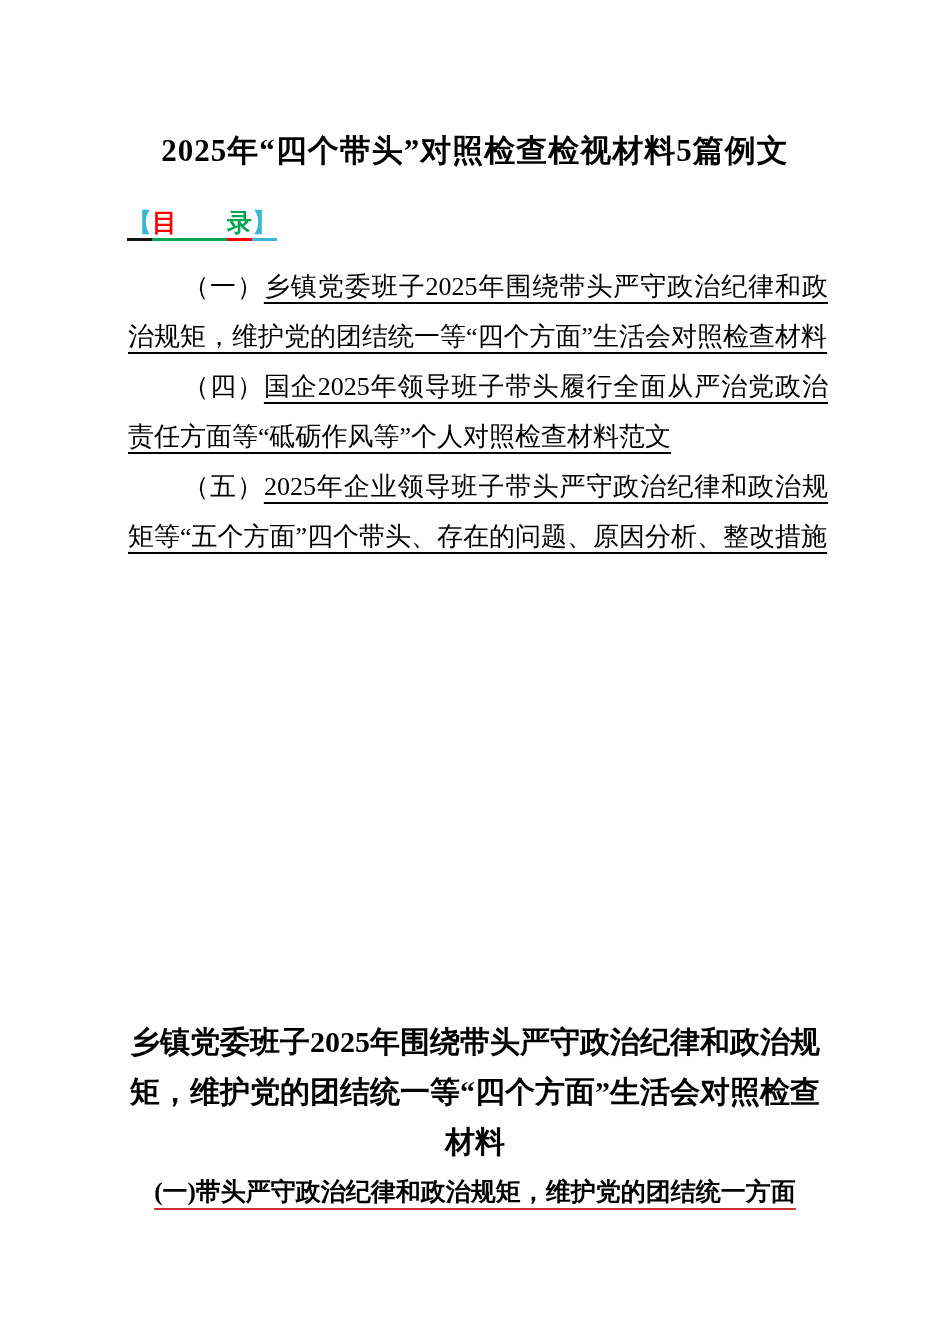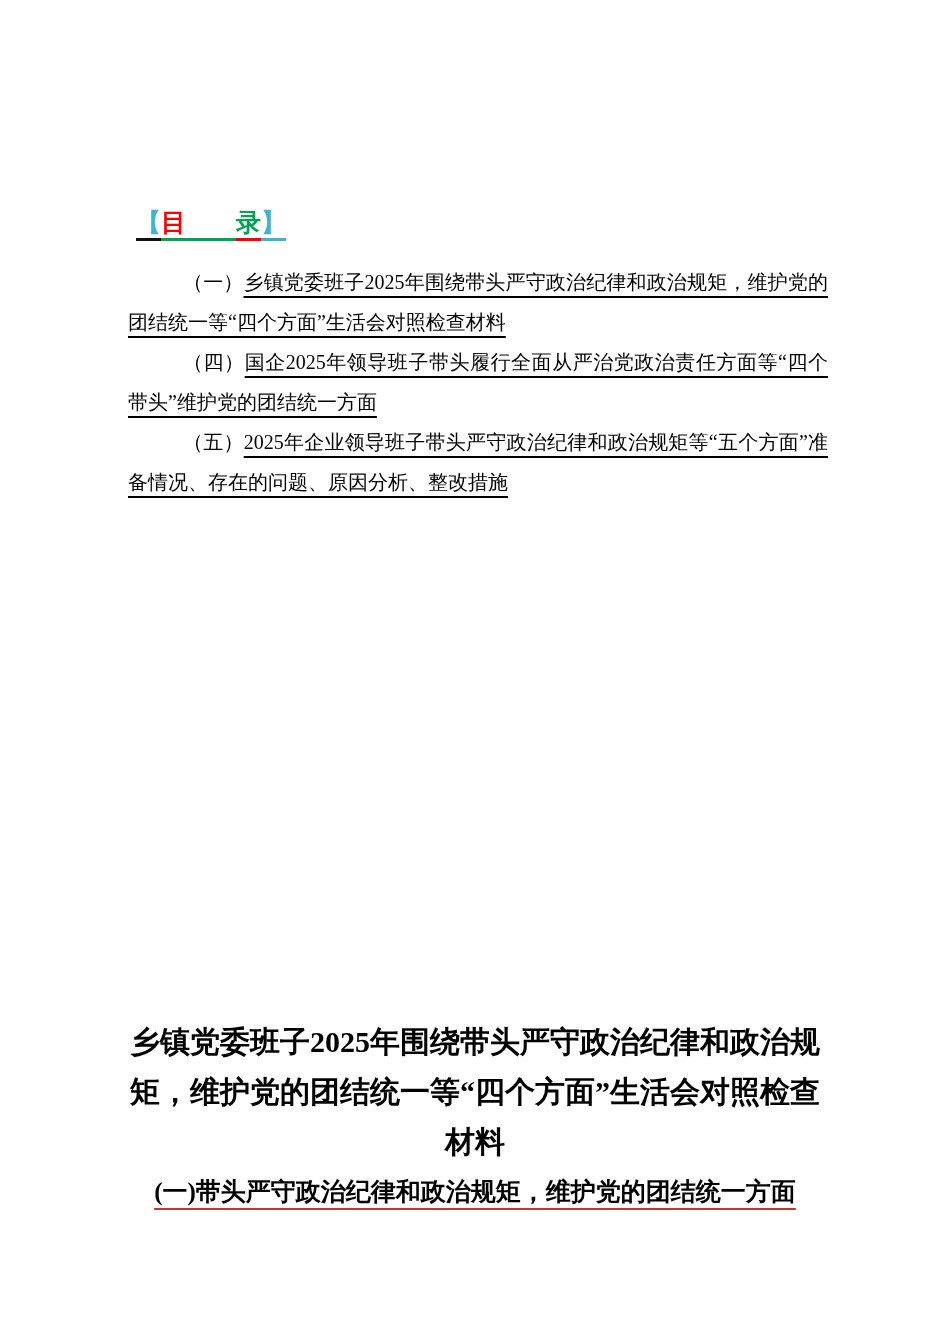--- a/index.html
+++ b/index.html
@@ -21,43 +21,43 @@
     text-align: center;
     font-size: 31px;
     font-weight: bold;
     letter-spacing: 1px;
     margin: 0;
   }
 
   .toc-label {
     position: absolute;
     top: 206px;
-    left: 136px;
+    left: 127px;
     font-size: 25px;
     font-weight: bold;
     margin: 0;
   }
   .toc-label span {
     white-space: pre;
     padding-bottom: 2px;
     border-bottom: 3px solid transparent;
   }
   .toc-label .lbl-open   { color: #3ab5d4; border-bottom-color: #111111; }
   .toc-label .lbl-mu     { color: #fe0000; border-bottom-color: #00a551; }
   .toc-label .lbl-spacer { border-bottom-color: #00a551; }
   .toc-label .lbl-lu     { color: #00a551; border-bottom-color: #fe0000; }
   .toc-label .lbl-close  { color: #3ab5d4; border-bottom-color: #3ab5d4; }
 
   .toc-list {
     position: absolute;
     top: 262px;
     left: 128px;
     width: 700px;
-    font-size: 20px;
-    line-height: 40px;
+    font-size: 26px;
+    line-height: 50px;
     text-align: justify;
   }
   .toc-item { margin: 0; text-indent: 55px; }
   .toc-num { text-decoration: none; }
   .toc-link {
     color: #000000;
     text-decoration: underline;
     text-decoration-thickness: 2px;
     text-underline-offset: 7px;
     cursor: pointer;
@@ -91,28 +91,29 @@
     text-decoration-color: #c83232;
     text-decoration-thickness: 2px;
     text-underline-offset: 8px;
   }
 </style>
 </head>
 <body>
 
 <div class="page">
 
+  <h1 class="doc-title">2025年“四个带头”对照检查检视材料5篇例文</h1>
 
   <div class="toc-label">
     <span class="lbl-open">【</span><span class="lbl-mu">目</span><span class="lbl-spacer">　　</span><span class="lbl-lu">录</span><span class="lbl-close">】</span>
   </div>
 
   <div class="toc-list">
     <p class="toc-item"><span class="toc-num">（一）</span><span class="toc-link">乡镇党委班子2025年围绕带头严守政治纪律和政治规矩，维护党的团结统一等“四个方面”生活会对照检查材料</span></p>
-    <p class="toc-item"><span class="toc-num">（四）</span><span class="toc-link">国企2025年领导班子带头履行全面从严治党政治责任方面等“四个带头”维护党的团结统一方面</span></p>
-    <p class="toc-item"><span class="toc-num">（五）</span><span class="toc-link">2025年企业领导班子带头严守政治纪律和政治规矩等“五个方面”准备情况、存在的问题、原因分析、整改措施</span></p>
+    <p class="toc-item"><span class="toc-num">（四）</span><span class="toc-link">国企2025年领导班子带头履行全面从严治党政治责任方面等“砥砺作风等”个人对照检查材料范文</span></p>
+    <p class="toc-item"><span class="toc-num">（五）</span><span class="toc-link">2025年企业领导班子带头严守政治纪律和政治规矩等“五个方面”四个带头、存在的问题、原因分析、整改措施</span></p>
   </div>
 
   <h2 class="section-heading">乡镇党委班子2025年围绕带头严守政治纪律和政治规矩，维护党的团结统一等“四个方面”生活会对照检查材料</h2>
 
   <h3 class="section-subheading"><span class="red-underline">(一)带头严守政治纪律和政治规矩，维护党的团结统一方面</span></h3>
 
 </div>
 
 </body></html>

